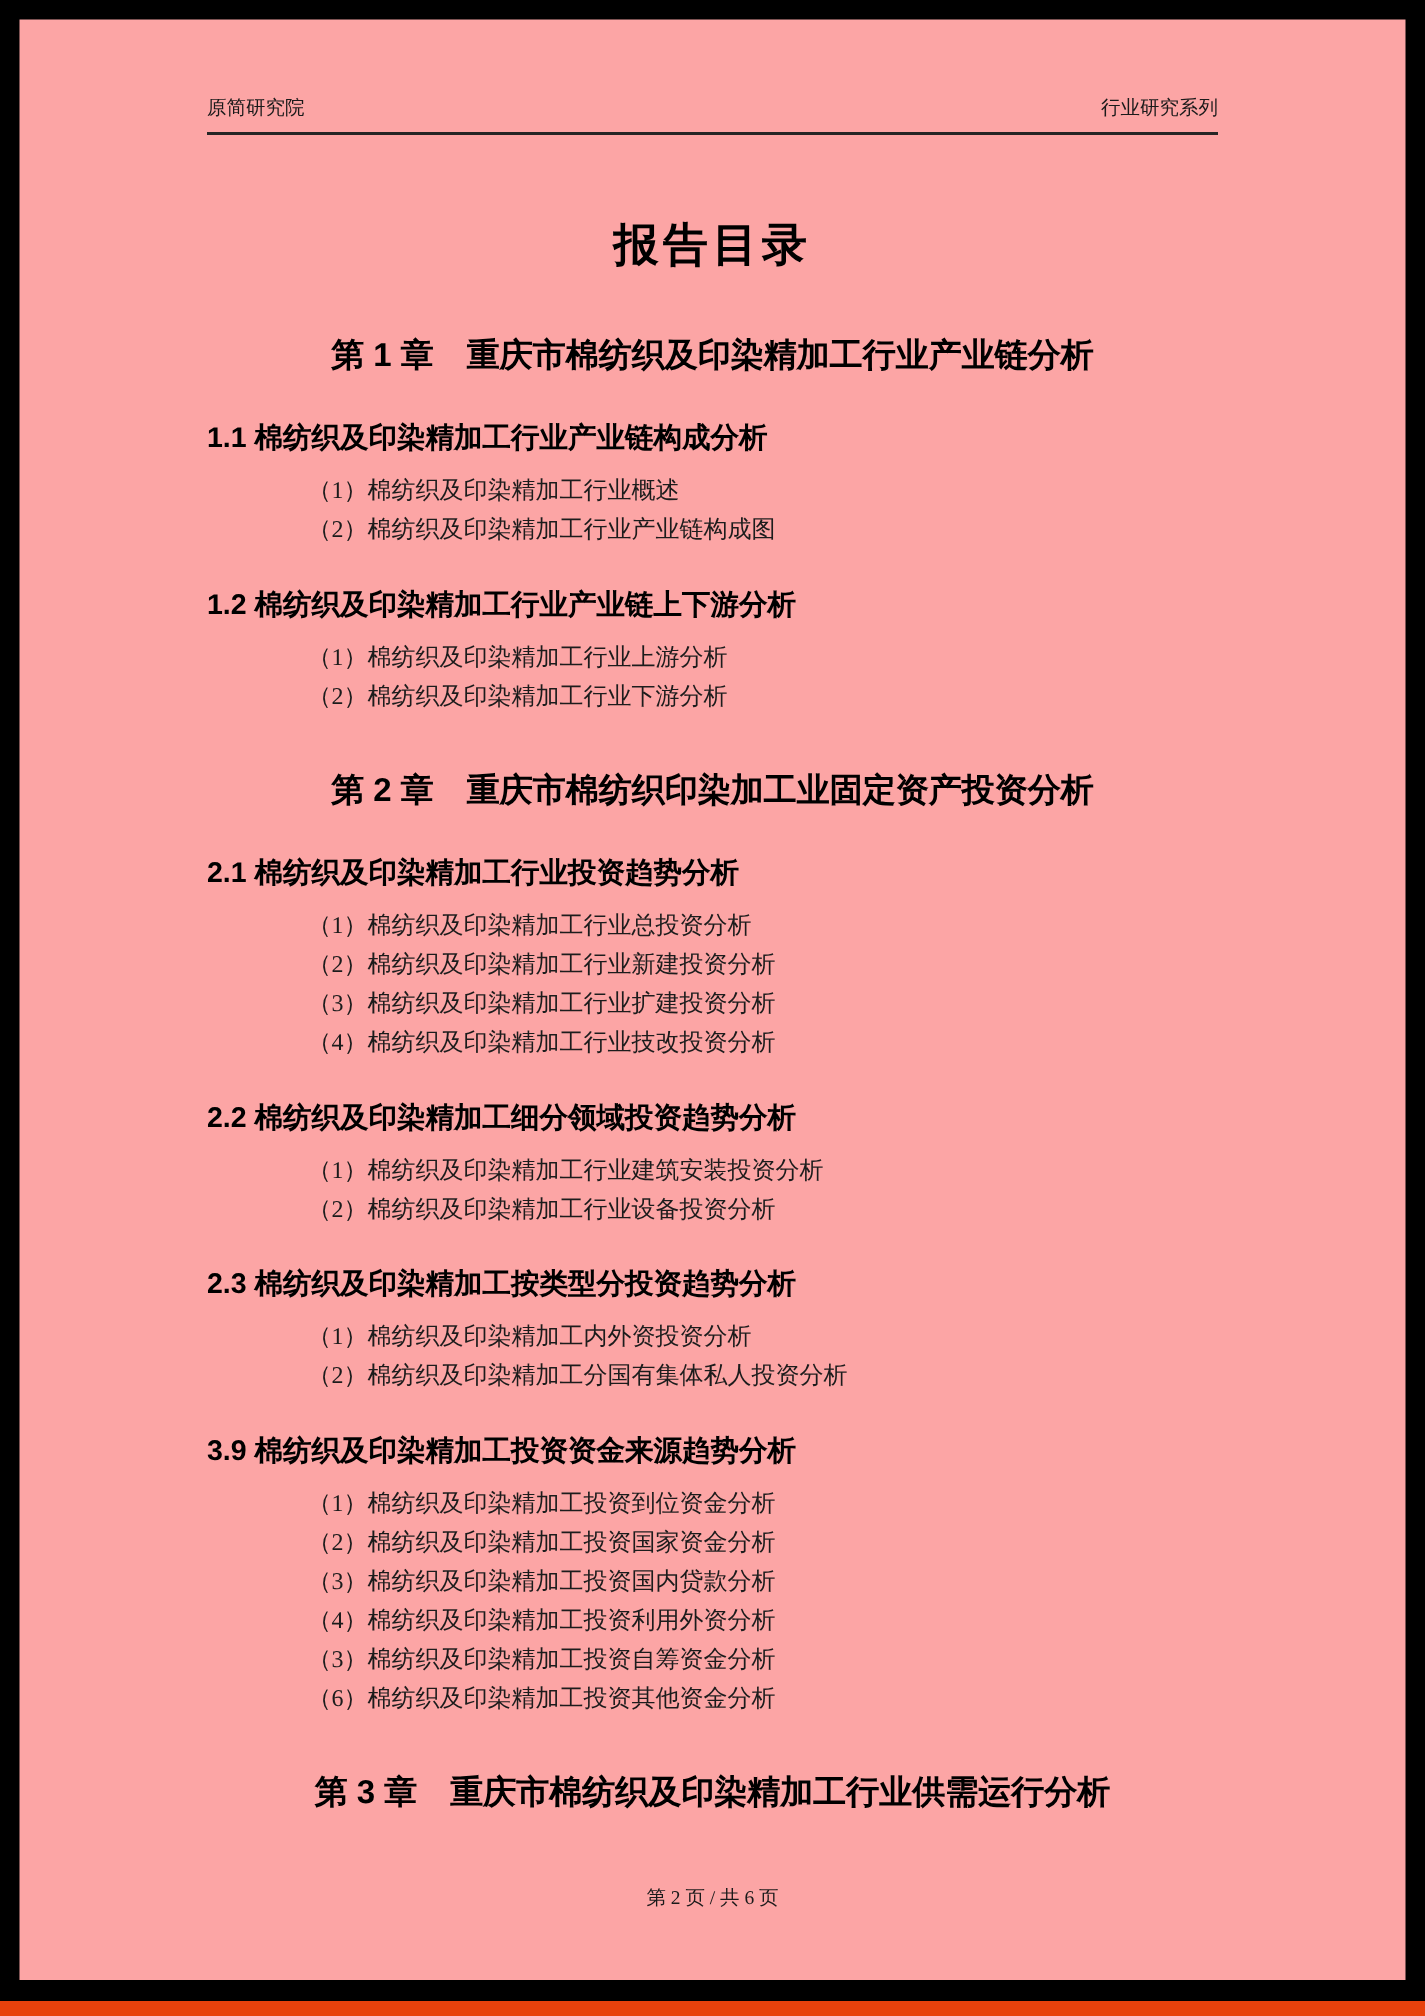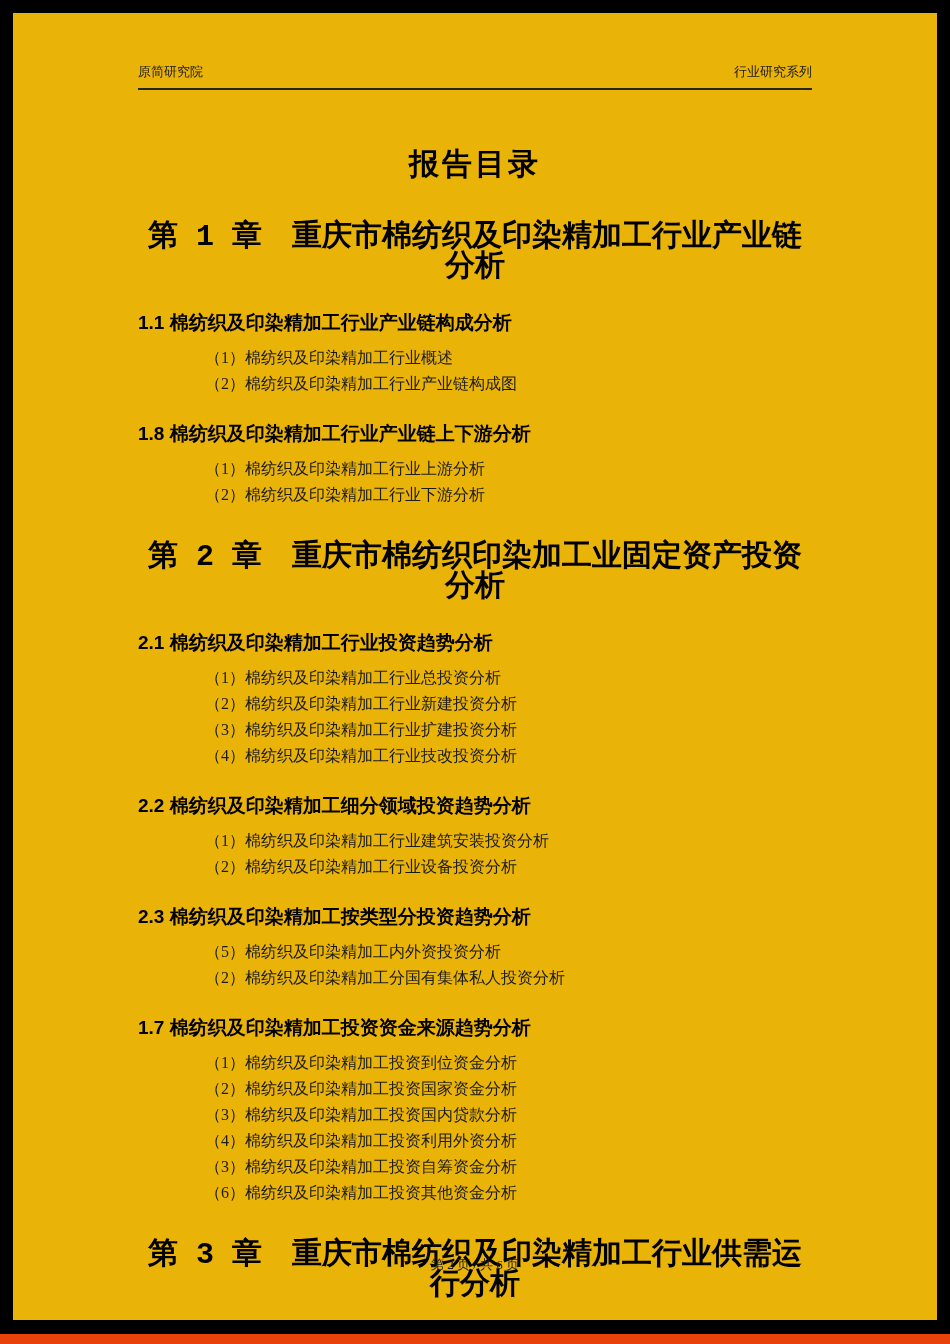--- a/index.html
+++ b/index.html
@@ -12,21 +12,21 @@
     overflow: hidden;
     font-family: "Liberation Serif", serif;
     color: #000000;
   }
   .page {
     position: absolute;
     left: 13px;
     top: 13px;
     width: 924px;
     height: 1307px;
-    background: #eab308;
+    background: #fca5a5;
     padding: 50px 125px 0 125px;
   }
   .page-header {
     display: flex;
     justify-content: space-between;
     align-items: baseline;
     font-size: 13px;
     line-height: 18px;
     color: #1a1a1a;
   }
@@ -38,22 +38,22 @@
   .doc-title {
     font-family: "Liberation Sans", sans-serif;
     font-size: 30px;
     font-weight: bold;
     text-align: center;
     letter-spacing: 3px;
     margin: 54px 0 12px 0;
     line-height: 40px;
   }
   .chapter-heading {
-    font-family: Liberation Mono, monospace;
-    font-size: 30px;
+    font-family: Liberation Sans, sans-serif;
+    font-size: 22px;
     font-weight: bold;
     text-align: center;
     margin: 34px 0 0 0;
     line-height: 30px;
   }
   .chapter-heading.first { margin-top: 38px; }
   .section-heading {
     font-family: Liberation Sans, sans-serif;
     font-size: 19px;
     font-weight: bold;
@@ -101,21 +101,21 @@
   <h1 class="doc-title">报告目录</h1>
 
   <h2 class="chapter-heading first">第 1 章　重庆市棉纺织及印染精加工行业产业链分析</h2>
 
   <h3 class="section-heading first-of-chapter">1.1 棉纺织及印染精加工行业产业链构成分析</h3>
   <div class="item-group">
     <p class="toc-item">（1）棉纺织及印染精加工行业概述</p>
     <p class="toc-item">（2）棉纺织及印染精加工行业产业链构成图</p>
   </div>
 
-  <h3 class="section-heading">1.8 棉纺织及印染精加工行业产业链上下游分析</h3>
+  <h3 class="section-heading">1.2 棉纺织及印染精加工行业产业链上下游分析</h3>
   <div class="item-group">
     <p class="toc-item">（1）棉纺织及印染精加工行业上游分析</p>
     <p class="toc-item">（2）棉纺织及印染精加工行业下游分析</p>
   </div>
 
   <h2 class="chapter-heading">第 2 章　重庆市棉纺织印染加工业固定资产投资分析</h2>
 
   <h3 class="section-heading first-of-chapter">2.1 棉纺织及印染精加工行业投资趋势分析</h3>
   <div class="item-group">
     <p class="toc-item">（1）棉纺织及印染精加工行业总投资分析</p>
@@ -125,25 +125,25 @@
   </div>
 
   <h3 class="section-heading">2.2 棉纺织及印染精加工细分领域投资趋势分析</h3>
   <div class="item-group">
     <p class="toc-item">（1）棉纺织及印染精加工行业建筑安装投资分析</p>
     <p class="toc-item">（2）棉纺织及印染精加工行业设备投资分析</p>
   </div>
 
   <h3 class="section-heading">2.3 棉纺织及印染精加工按类型分投资趋势分析</h3>
   <div class="item-group">
-    <p class="toc-item">（5）棉纺织及印染精加工内外资投资分析</p>
+    <p class="toc-item">（1）棉纺织及印染精加工内外资投资分析</p>
     <p class="toc-item">（2）棉纺织及印染精加工分国有集体私人投资分析</p>
   </div>
 
-  <h3 class="section-heading">1.7 棉纺织及印染精加工投资资金来源趋势分析</h3>
+  <h3 class="section-heading">3.9 棉纺织及印染精加工投资资金来源趋势分析</h3>
   <div class="item-group">
     <p class="toc-item">（1）棉纺织及印染精加工投资到位资金分析</p>
     <p class="toc-item">（2）棉纺织及印染精加工投资国家资金分析</p>
     <p class="toc-item">（3）棉纺织及印染精加工投资国内贷款分析</p>
     <p class="toc-item">（4）棉纺织及印染精加工投资利用外资分析</p>
     <p class="toc-item">（3）棉纺织及印染精加工投资自筹资金分析</p>
     <p class="toc-item">（6）棉纺织及印染精加工投资其他资金分析</p>
   </div>
 
   <h2 class="chapter-heading">第 3 章　重庆市棉纺织及印染精加工行业供需运行分析</h2>

